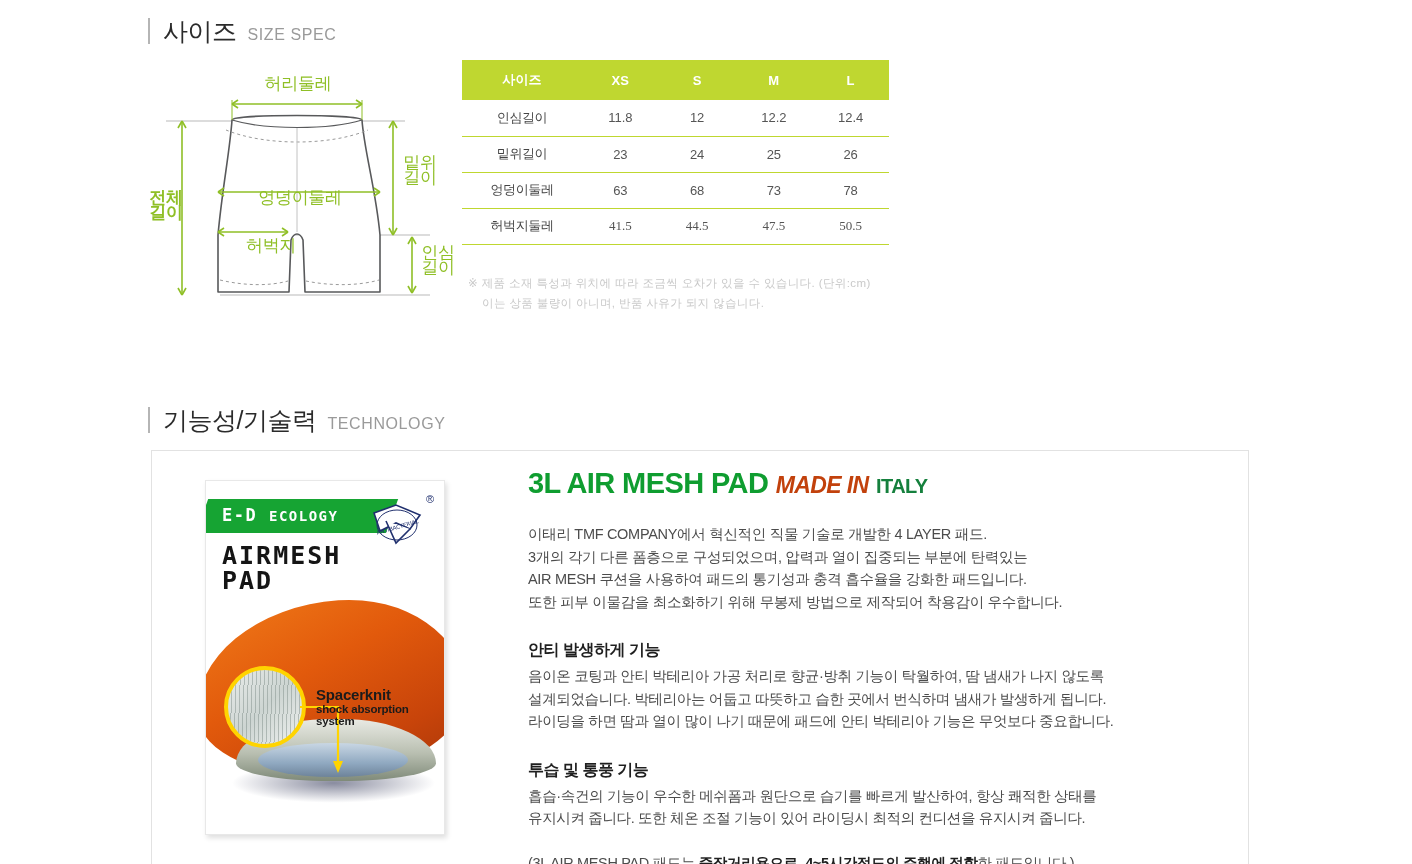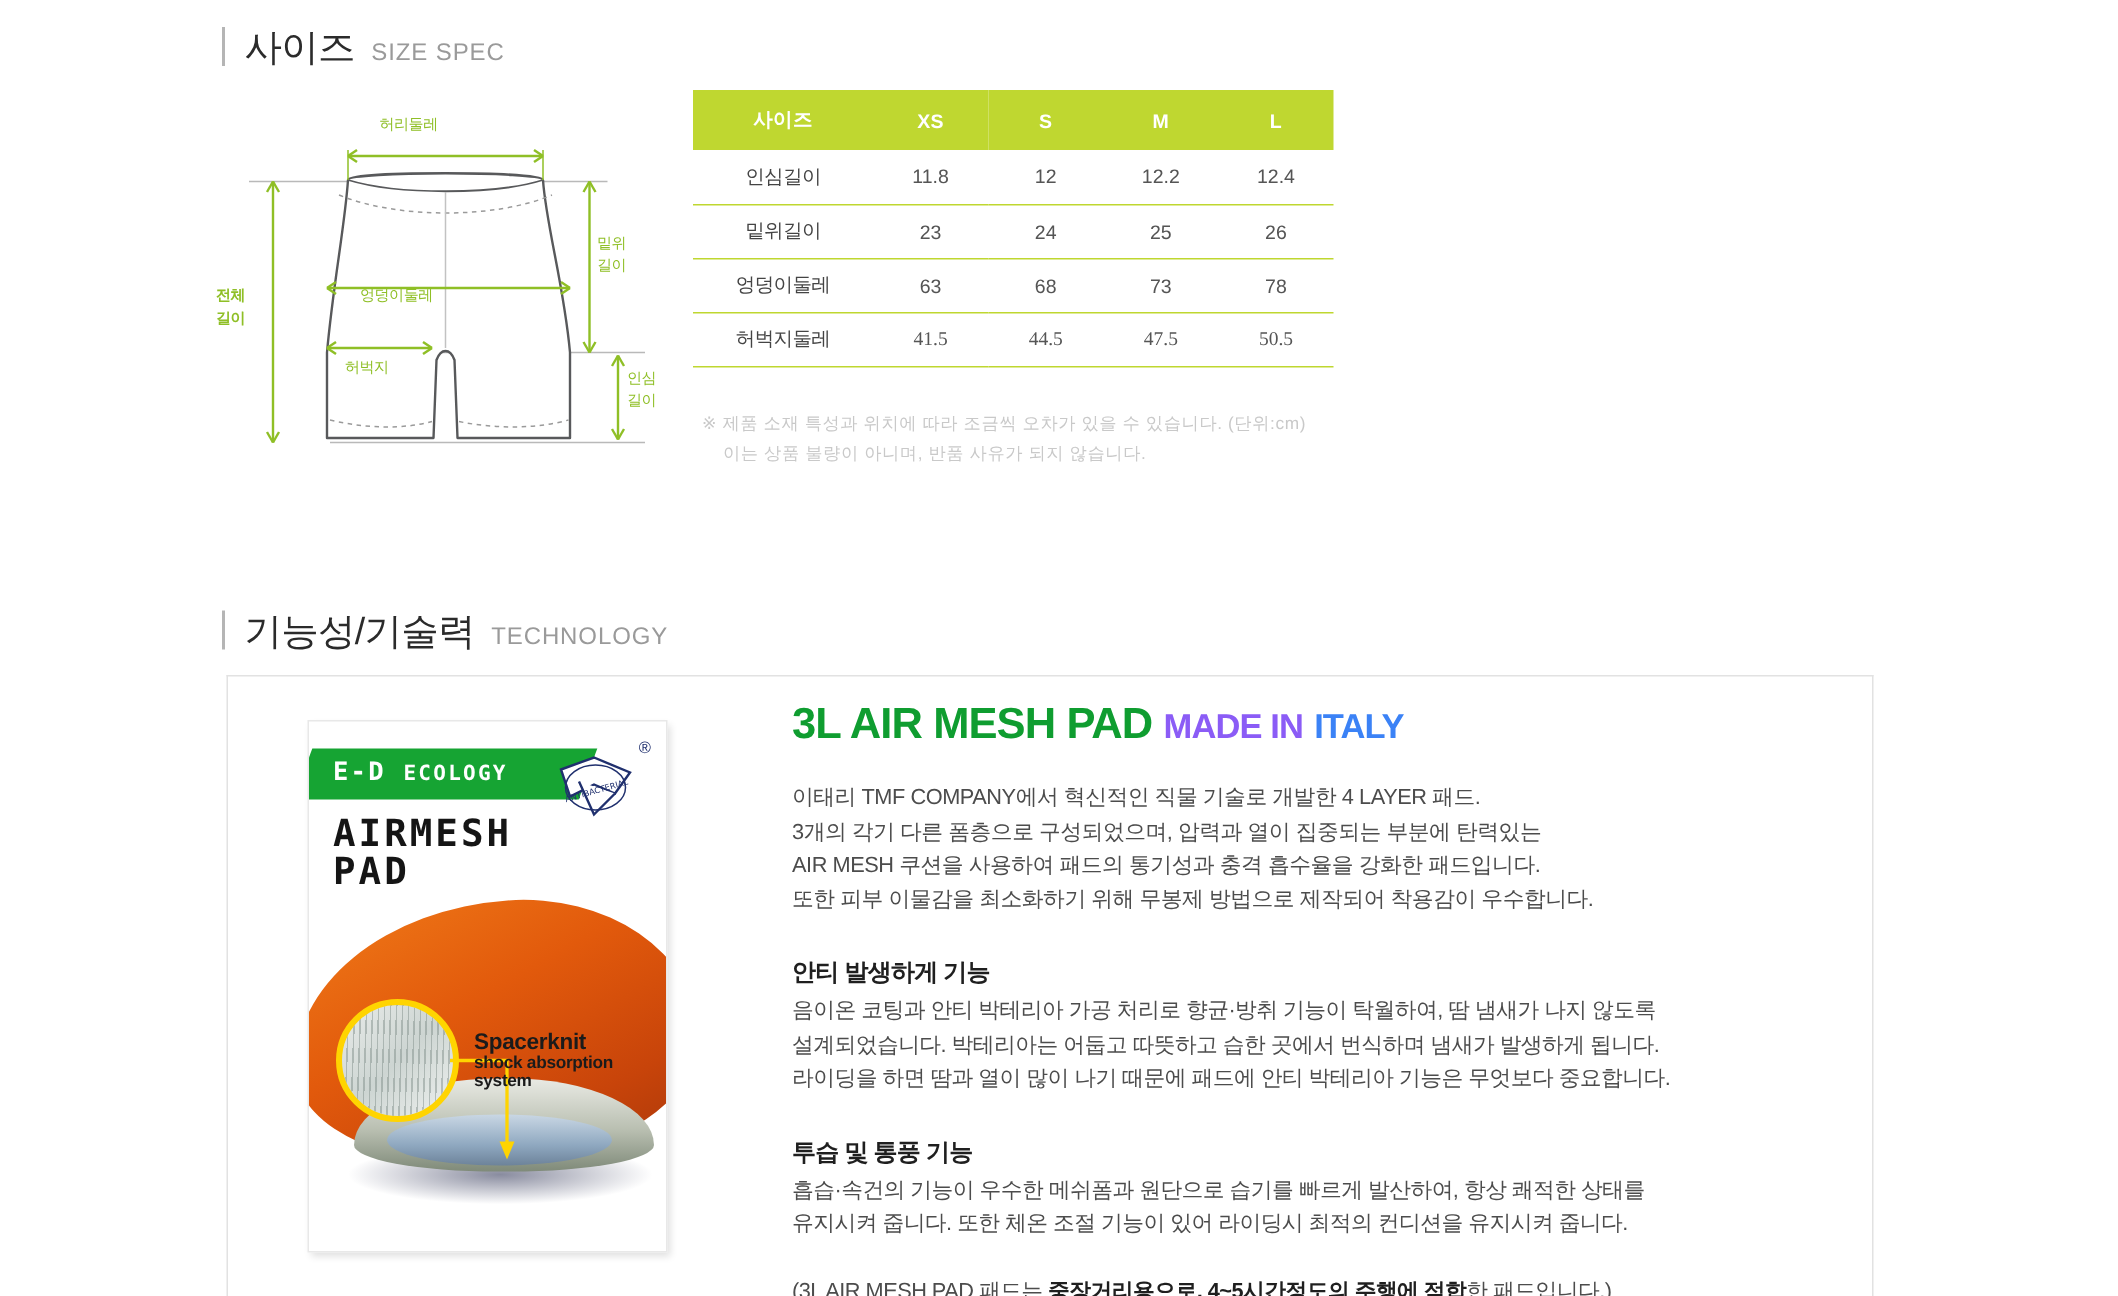--- a/index.html
+++ b/index.html
@@ -97,23 +97,24 @@
     position: absolute;
     left: 140px;
     top: 80px;
     width: 320px;
     height: 225px;
   }
   .diagram svg { display: block; }
   .dlabel {
     position: absolute;
     color: #8fbf26;
-    font-size: 10px;
+    font-size: 17px;
     letter-spacing: -0.3px;
     line-height: 15px;
+    text-align: center;
     white-space: pre-line;
   }
 
   
   .tech-panel {
     position: absolute;
     left: 151px;
     top: 450px;
     width: 1098px;
     height: 414px;
@@ -225,22 +226,22 @@
   
   .tech-text { position: absolute; left: 528px; top: 466px; width: 660px; }
   .tech-title {
     font-size: 29px;
     font-weight: bold;
     letter-spacing: -0.6px;
     line-height: 34px;
     white-space: nowrap;
   }
   .tt-green { color: #0f9d30; }
-  .tt-gray  { color: #8b5cf6; font-size: 23px; }
-  .tt-red   { color: #3b82f6; font-size: 23px; }
+  .tt-gray  { color: #c2410c; font-size: 23px; font-style: italic; }
+  .tt-red   { color: #15803d; font-size: 20px; }
 
   .tech-para {
     margin-top: 20px;
     font-size: 14.5px;
     line-height: 22.5px;
     color: #4c4c4c;
     letter-spacing: -0.3px;
     white-space: pre-line;
   }
   .tech-sub {

